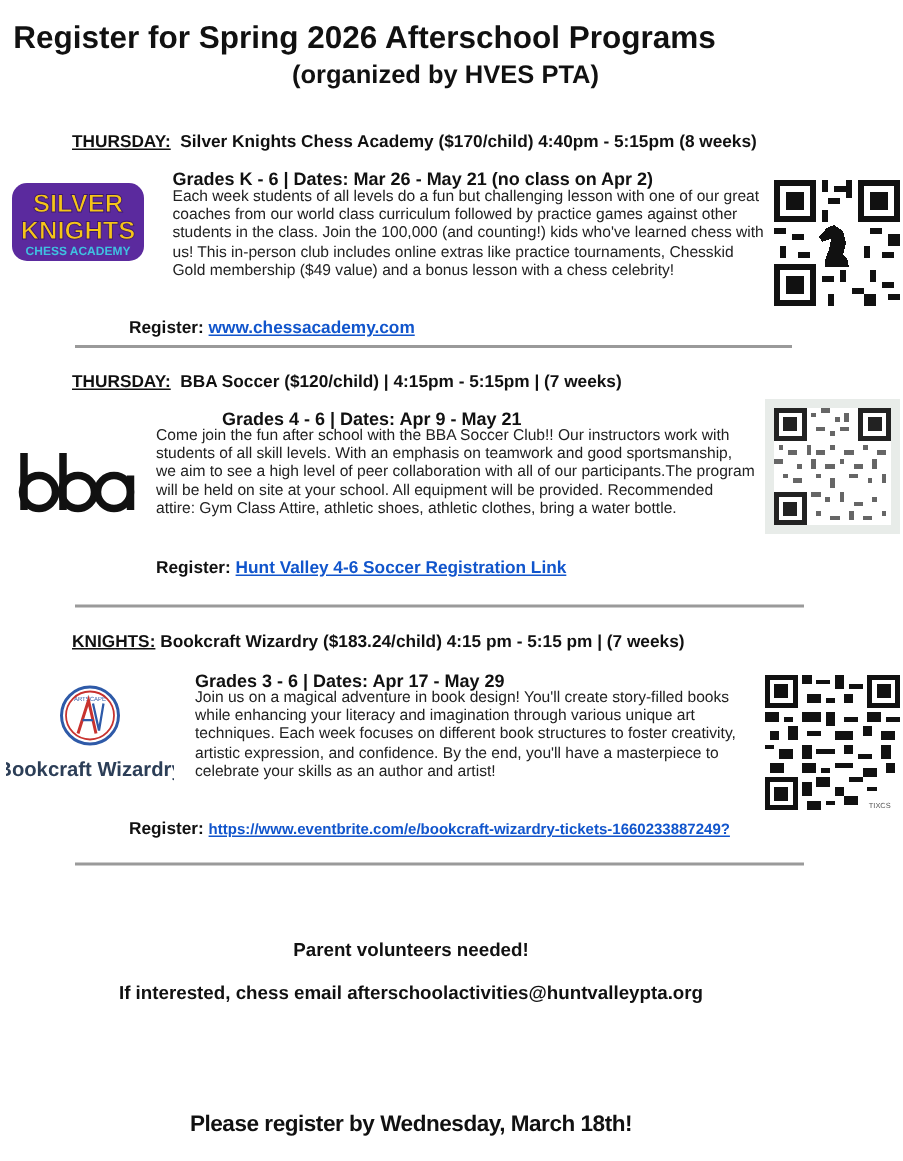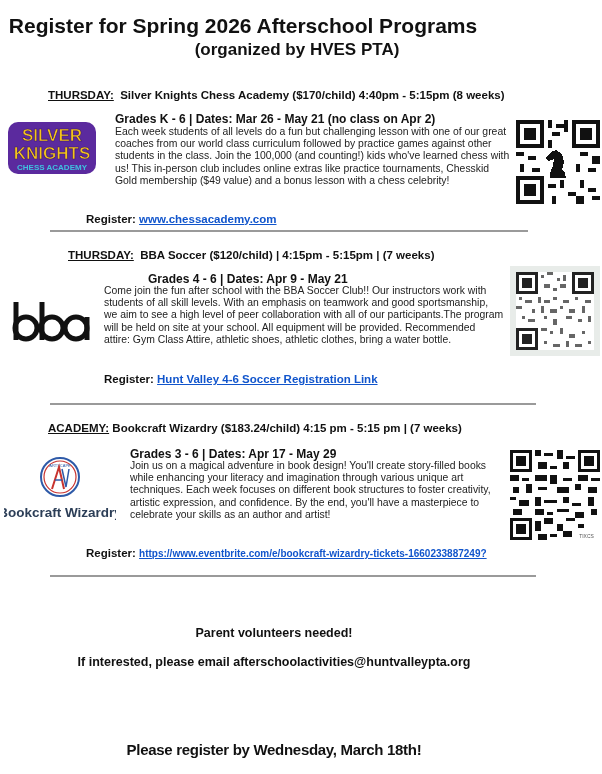--- a/index.html
+++ b/index.html
@@ -93,21 +93,21 @@
   </svg>
 </div>
 
 <div class="abs register" style="left:86px; top:212px;">
   <span>Register:</span>
   <a href="#">www.chessacademy.com</a>
 </div>
 
 <div class="abs divider" style="left:50px; top:230px; width:478px;"></div>
 
-<div class="abs section-head" style="left:48px; top:248px;margin-left:20px;">
+<div class="abs section-head" style="left:48px; top:248px;">
   <span class="day">THURSDAY:</span>&nbsp; <span>BBA Soccer ($120/child) | 4:15pm - 5:15pm | (7 weeks)</span>
 </div>
 
 <div class="abs logo-bba">
   <svg width="80" height="44" viewBox="0 0 80 44">
     <g fill="none" stroke="#111" stroke-width="5">
       <line x1="4" y1="2" x2="4" y2="40"></line>
       <circle cx="14" cy="28" r="11"></circle>
       <line x1="30" y1="2" x2="30" y2="40"></line>
       <circle cx="40" cy="28" r="11"></circle>
@@ -179,21 +179,21 @@
 </div>
 
 <div class="abs register" style="left:104px; top:372px;">
   <span>Register:</span>
   <a href="#">Hunt Valley 4-6 Soccer Registration Link</a>
 </div>
 
 <div class="abs divider" style="left:50px; top:403px; width:486px;"></div>
 
 <div class="abs section-head" style="left:48px; top:421px;">
-  <span class="day">ACADEMY:</span> <span>Bookcraft Wizardry ($183.24/child) 4:15 pm - 5:15 pm | (7 weeks)</span>
+  <span class="day">KNIGHTS:</span> <span>Bookcraft Wizardry ($183.24/child) 4:15 pm - 5:15 pm | (7 weeks)</span>
 </div>
 
 <div class="abs logo-bw">
   <svg width="112" height="66" viewBox="0 0 112 66">
     <circle cx="56" cy="22" r="19" fill="none" stroke="#2e5aa8" stroke-width="2"></circle>
     <circle cx="56" cy="22" r="16" fill="none" stroke="#c8332f" stroke-width="1.2"></circle>
     <text x="56" y="12" text-anchor="middle" font-family="Liberation Sans, sans-serif" font-size="4" fill="#2e5aa8">ARTSCAPE</text>
     <path d="M48 34 L55 12 L60 34" fill="none" stroke="#c8332f" stroke-width="2"></path>
     <path d="M51 25 L58 25" stroke="#2e5aa8" stroke-width="1.5"></path>
     <path d="M58 14 L62 32 L65 14" fill="none" stroke="#2e5aa8" stroke-width="1.5"></path>
@@ -264,14 +264,14 @@
 </div>
 
 <div class="abs register" style="left:86px; top:546px;">
   <span>Register:</span>
   <a href="#" class="small">https://www.eventbrite.com/e/bookcraft-wizardry-tickets-1660233887249?</a>
 </div>
 
 <div class="abs divider" style="left:50px; top:575px; width:486px;"></div>
 
 <div class="abs footer" style="top:626px; font-size:12.5px;">Parent volunteers needed!</div>
-<div class="abs footer" style="top:655px; font-size:12.5px;">If interested, please email afterschoolactivities@huntvalleypta.org</div>
+<div class="abs footer" style="top:655px; font-size:12.5px;">If interested, chess email afterschoolactivities@huntvalleypta.org</div>
 <div class="abs footer" style="top:741px; font-size:15px; letter-spacing:-0.3px;">Please register by Wednesday, March 18th!</div>
 
 </body></html>

